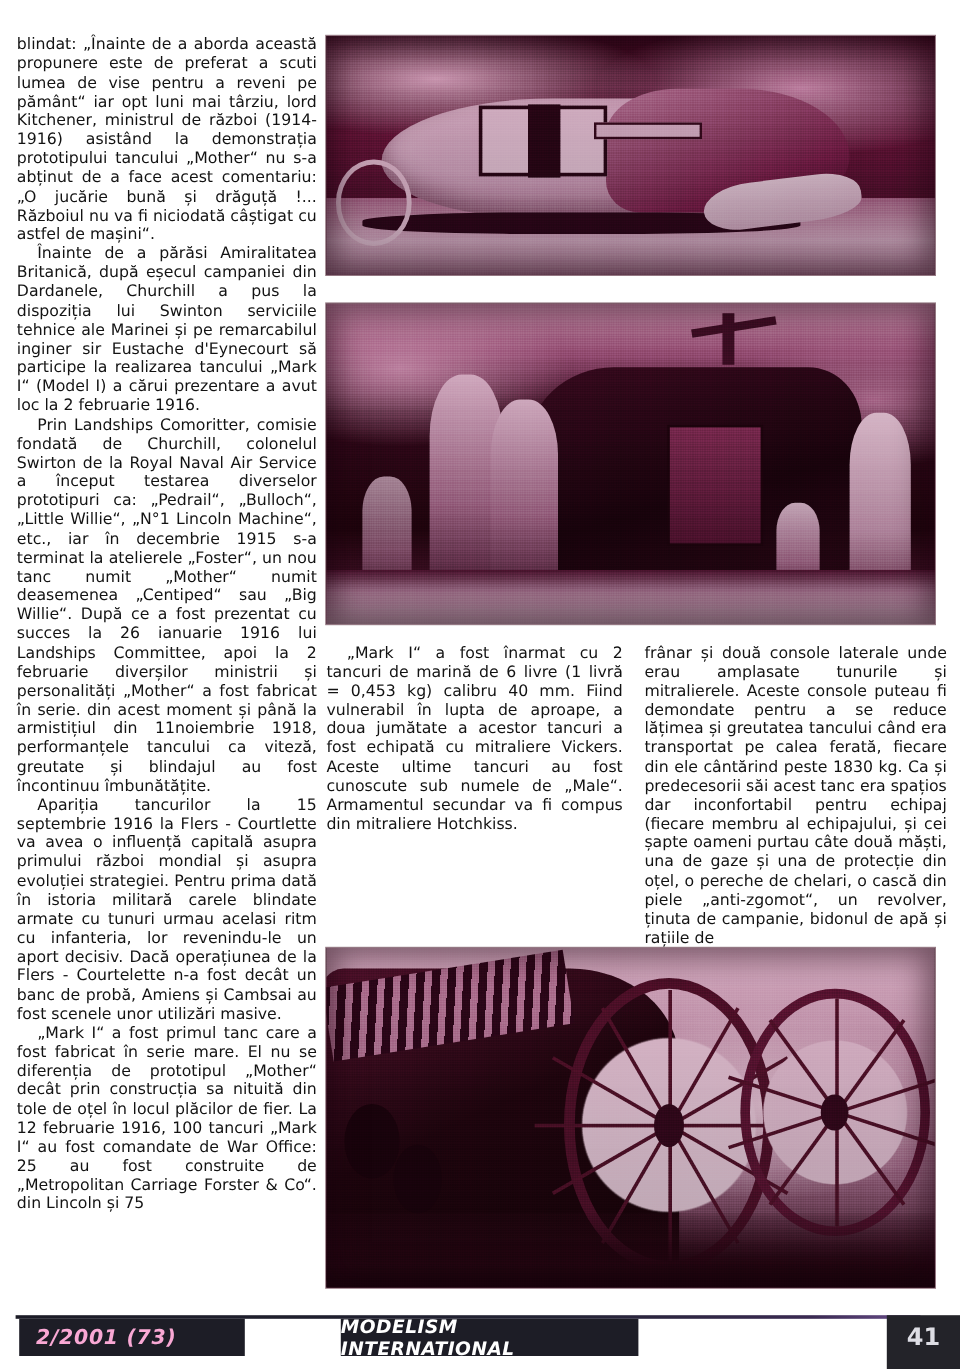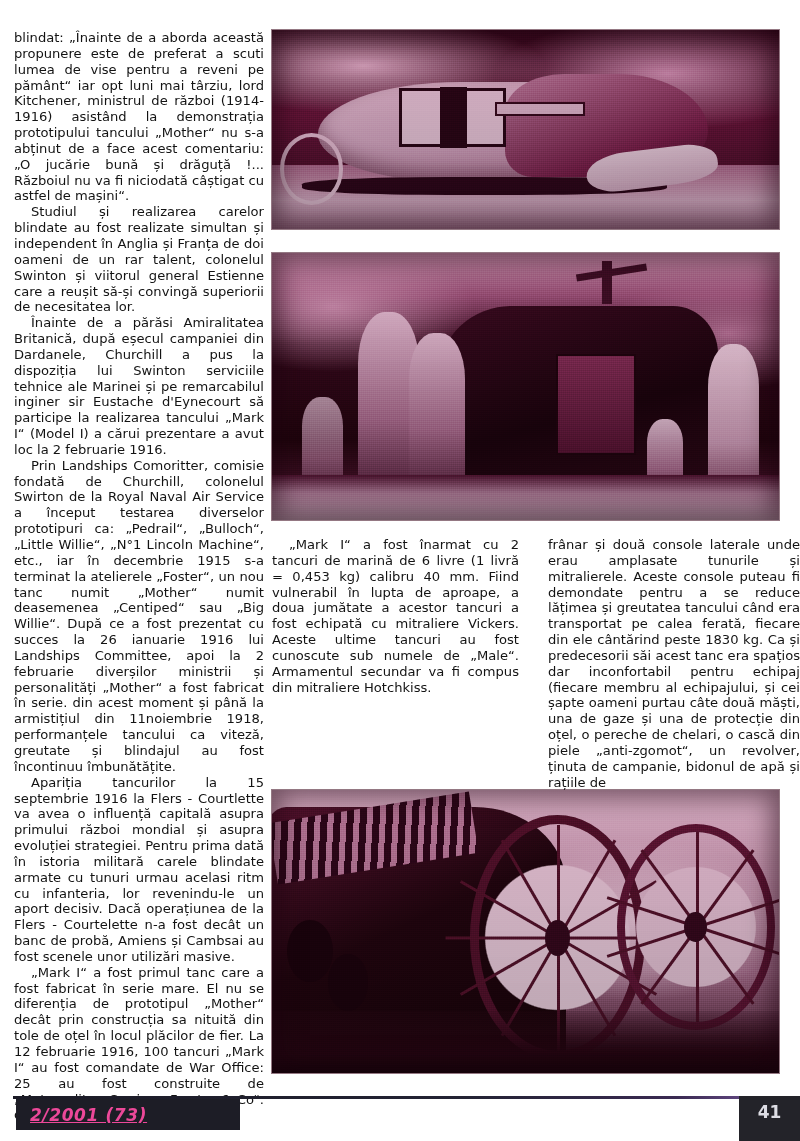--- a/index.html
+++ b/index.html
@@ -20,21 +20,21 @@
     font-size:13.1px;
     line-height:15.85px;
     color:#131313;
     hyphens:none;
   }
   .col p{margin:0;text-indent:17px;}
   .col p.noindent{text-indent:0;}
 
   #col-left   {left:14px; top:30px;  width:250px; height:1062px;}
   #col-mid    {left:272px;top:537px; width:247px; height:236px;}
-  #col-right  {left:548px;top:537px; width:252px; height:236px;}
+  #col-right  {left:537px;top:537px; width:252px; height:236px;}
 
   
   .photo{
     position:absolute;
     overflow:hidden;
     background:#2a0512;
     box-shadow:0 0 0 1px rgba(60,10,30,.55);
   }
   .photo .grain{
     position:absolute;inset:0;
@@ -196,39 +196,38 @@
     position:absolute;left:0;right:0;bottom:0;height:22%;
     background:linear-gradient(180deg,rgba(59,12,34,.15),#2a0614 70%,#1b040d);
   }
 
   
   #footer-rule{
     position:absolute;left:13px;top:1096px;width:754px;height:3px;
     background:linear-gradient(90deg,#1b1b26 0%,#232334 60%,#3a2a52 88%,#6c4f8e 100%);
   }
   #footer-issue{
-    position:absolute;left:16px;top:1099px;width:224px;height:31px;
-    background:#1d1d26;color:#ec4899;
+    position:absolute;left:16px;top:1099px;width:188px;height:31px;
+    background:#1d1d26;color:#f9a8d4;
     display:flex;align-items:center;padding-left:14px;
     font-weight:bold;font-style:italic;font-size:17px;letter-spacing:.6px;
     box-sizing:border-box;
-    text-decoration:underline;
   }
   #footer-title{
     position:absolute;left:284px;top:1099px;width:248px;height:31px;
     background:#1d1d26;color:#ffffff;
     display:flex;align-items:center;justify-content:center;
     font-weight:bold;font-style:italic;font-size:15.5px;letter-spacing:.4px;
   }
   #footer-pagenum{
     position:absolute;left:739px;top:1096px;width:61px;height:45px;
     background:#232329;color:#dddde4;
     display:flex;align-items:flex-start;justify-content:center;
     padding-top:6px;box-sizing:border-box;
-    font-weight:bold;font-size:17px;
+    font-weight:bold;font-size:20px;
   }
 </style>
 </head>
 <body>
 
 <div class="page">
 
   <div class="photo" id="photo-top">
     <div class="sky"></div>
     <div class="ground"></div>
@@ -300,32 +299,32 @@
       <div class="hub"></div>
     </div>
     <div class="mud"></div>
     <div class="grain"></div>
     <div class="tint"></div>
     <div class="vign"></div>
   </div>
 
   <div class="col" id="col-left">
     <p class="noindent">blindat: „Înainte de a aborda această propunere este de preferat a scuti lumea de vise pentru a reveni pe pământ“ iar opt luni mai târziu, lord Kitchener, ministrul de război (1914-1916) asistând la demonstrația prototipului tancului „Mother“ nu s-a abținut de a face acest comentariu: „O jucărie bună și drăguță !... Războiul nu va fi niciodată câștigat cu astfel de mașini“.</p>
-    <p>Studiul și realizarea carelor blindate au fost realizate simultan și independent în Anglia și Franța de doi oameni de un rar talent, colonelul Swinton și viitorul general Estienne care a reușit să-și convingă superiorii de necesitatea lor.</p>
     <p>Înainte de a părăsi Amiralitatea Britanică, după eșecul campaniei din Dardanele, Churchill a pus la dispoziția lui Swinton serviciile tehnice ale Marinei și pe remarcabilul inginer sir Eustache d'Eynecourt să participe la realizarea tancului „Mark I“ (Model I) a cărui prezentare a avut loc la 2 februarie 1916.</p>
     <p>Prin Landships Comoritter, comisie fondată de Churchill, colonelul Swirton de la Royal Naval Air Service a început testarea diverselor prototipuri ca: „Pedrail“, „Bulloch“, „Little Willie“, „N°1 Lincoln Machine“, etc., iar în decembrie 1915 s-a terminat la atelierele „Foster“, un nou tanc numit „Mother“ numit deasemenea „Centiped“ sau „Big Willie“. După ce a fost prezentat cu succes la 26 ianuarie 1916 lui Landships Committee, apoi la 2 februarie diverșilor ministrii și personalități „Mother“ a fost fabricat în serie. din acest moment și până la armistițiul din 11noiembrie 1918, performanțele tancului ca viteză, greutate și blindajul au fost încontinuu îmbunătățite.</p>
     <p>Apariția tancurilor la 15 septembrie 1916 la Flers - Courtlette va avea o influență capitală asupra primului război mondial și asupra evoluției strategiei. Pentru prima dată în istoria militară carele blindate armate cu tunuri urmau acelasi ritm cu infanteria, lor revenindu-le un aport decisiv. Dacă operațiunea de la Flers - Courtelette  n-a fost decât un banc de probă, Amiens și Cambsai au fost scenele unor utilizări masive.</p>
     <p>„Mark I“ a fost primul tanc care a fost fabricat în serie mare. El nu se diferenția de prototipul „Mother“ decât prin construcția sa nituită din tole de oțel în locul plăcilor de fier. La 12 februarie 1916, 100 tancuri „Mark I“ au fost comandate de War Office: 25 au fost construite de „Metropolitan Carriage Forster &amp; Co“. din Lincoln și 75</p>
   </div>
 
   <div class="col" id="col-mid">
     <p>„Mark I“ a fost înarmat cu 2 tancuri de marină de 6 livre (1 livră = 0,453 kg) calibru 40 mm. Fiind vulnerabil în lupta de aproape, a doua jumătate a acestor tancuri a fost echipată cu mitraliere Vickers. Aceste ultime tancuri au fost cunoscute sub numele de „Male“. Armamentul secundar va fi compus din mitraliere Hotchkiss.</p>
   </div>
 
   <div class="col" id="col-right">
     <p class="noindent">frânar și două console laterale unde erau amplasate tunurile și mitralierele. Aceste console puteau fi demondate pentru a se reduce lățimea și greutatea tancului când era transportat pe calea ferată, fiecare din ele cântărind peste 1830 kg. Ca și predecesorii săi acest tanc era spațios dar inconfortabil pentru echipaj (fiecare membru al echipajului, și cei șapte oameni purtau câte două măști, una de gaze și una de protecție din oțel, o pereche de chelari, o cască din piele „anti-zgomot“, un revolver, ținuta de campanie, bidonul de apă și rațiile de</p>
   </div>
 
   <div id="footer-rule"></div>
   <div id="footer-issue">2/2001 (73)</div>
+  <div id="footer-title">MODELISM INTERNAȚIONAL</div>
   <div id="footer-pagenum">41</div>
 
 </div>
 
 </body></html>

